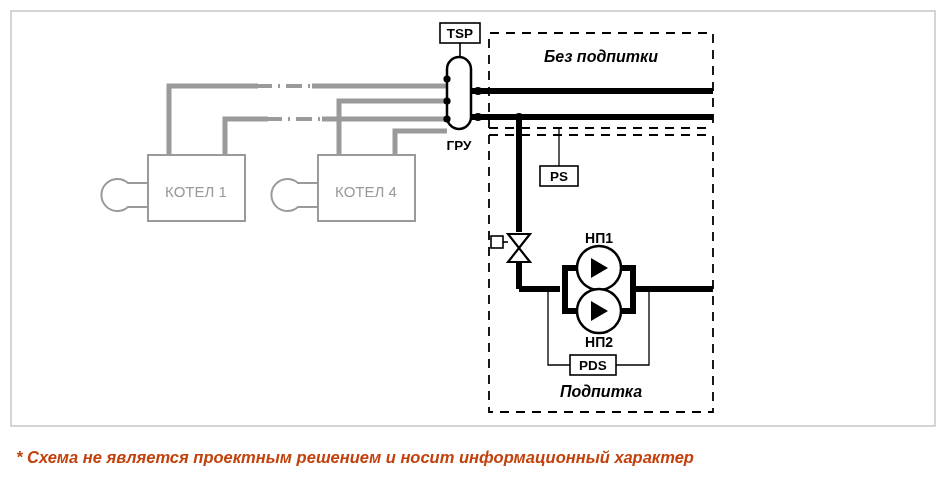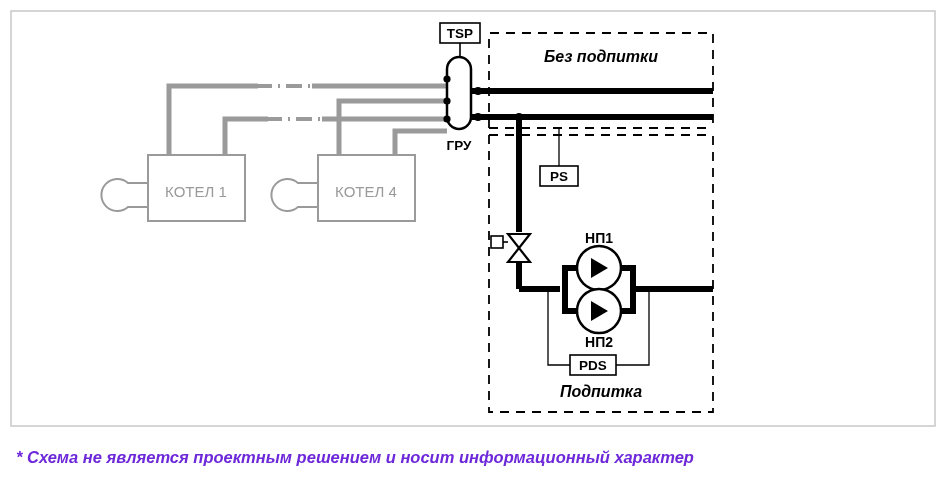--- a/index.html
+++ b/index.html
@@ -26,21 +26,21 @@
   }
   .footnote {
     position: absolute;
     left: 16px;
     top: 448px;
     width: 920px;
     font-family: "Liberation Sans", sans-serif;
     font-size: 16.5px;
     font-style: italic;
     font-weight: bold;
-    color: #6d28d9;
+    color: #c2410c;
     white-space: nowrap;
     letter-spacing: 0px;
   }
   svg text {
     font-family: "Liberation Sans", sans-serif;
     fill: #000000;
   }
   .lbl-box {
     font-size: 13.5px;
     font-weight: bold;

